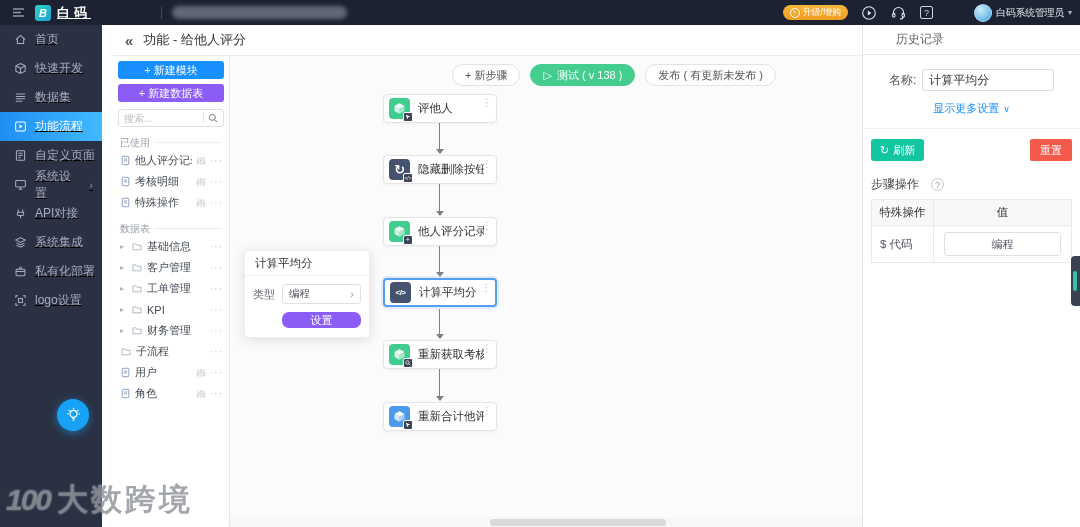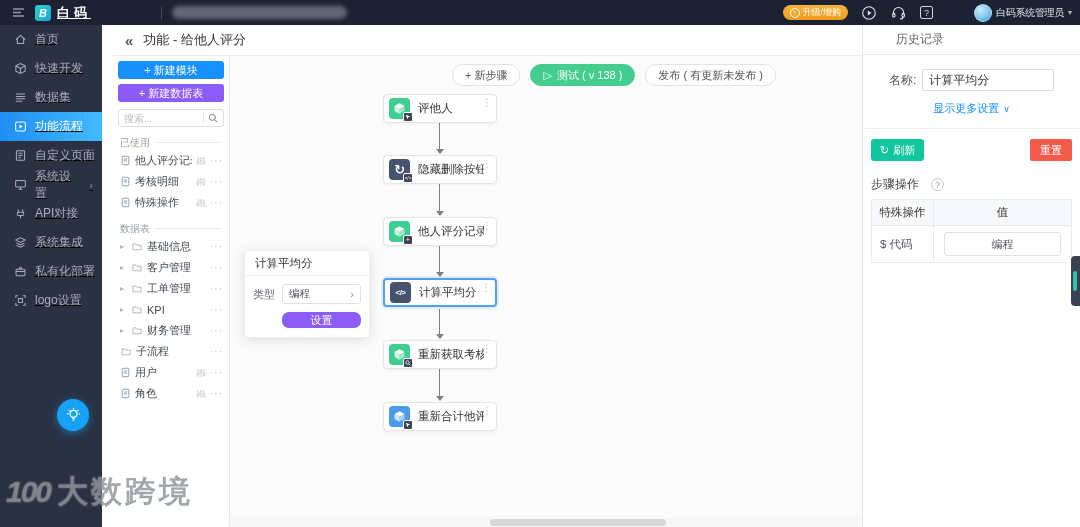--- a/index.html
+++ b/index.html
@@ -108,21 +108,21 @@
   .pt-head .th2 { flex:1; display:grid; place-items:center; color:#333; }
   .pt-row { display:flex; height:36px; }
   .pt-row .td1 { width:62px; border-right:1px solid #e8eaed; display:flex; align-items:center; padding-left:8px; color:#556; }
   .pt-row .td2 { flex:1; display:grid; place-items:center; }
   .val-box { width:86%; height:24px; border:1px solid #e0e0e0; border-radius:3px; display:grid; place-items:center; color:#556; font-size:11px; cursor:pointer; }
 
   .edge-handle { position:absolute; right:0; top:256px; width:9px; height:50px; background:#3a4252; border-radius:4px 0 0 4px; z-index:8; cursor:pointer; }
   .edge-handle::after { content:""; position:absolute; left:2px; top:15px; width:4px; height:20px; background:#2fc3aa; border-radius:2px; }
 
   
-  .watermark { position:absolute; left:6px; bottom:14px; z-index:40; display:flex; align-items:baseline; gap:7px; color:rgba(128,133,140,.72); pointer-events:none; text-shadow:0 0 2px rgba(255,255,255,.45); }
+  .watermark { position:absolute; left:6px; bottom:6px; z-index:40; display:flex; align-items:baseline; gap:7px; color:rgba(128,133,140,.72); pointer-events:none; text-shadow:0 0 2px rgba(255,255,255,.45); }
   .wm-logo { font-size:30px; font-weight:bold; font-style:italic; letter-spacing:-2px; }
   .wm-text { font-size:31px; font-weight:bold; letter-spacing:3px; }
 </style>
 </head>
 <body>
 
 <div class="topbar">
   <div class="tb-left">
     <span class="menu-ic">
       <svg width="13" height="13" viewBox="0 0 13 13">

